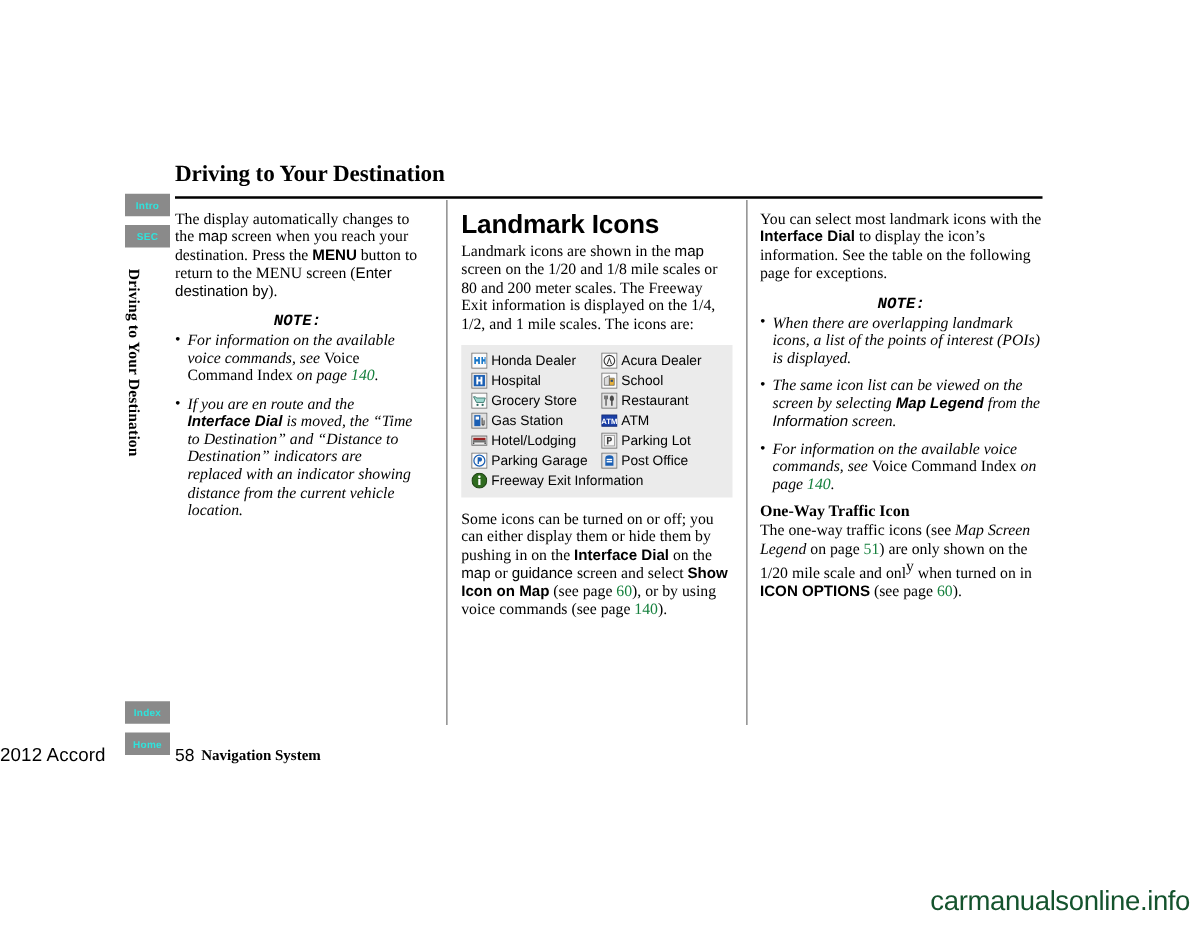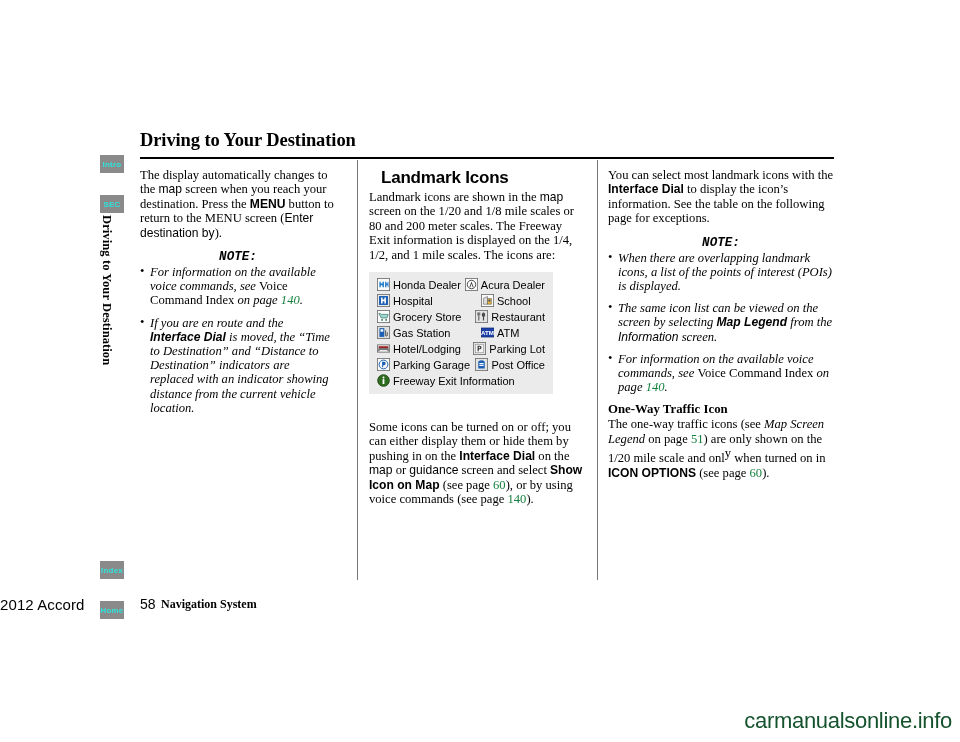--- a/index.html
+++ b/index.html
@@ -15,28 +15,28 @@
 
   .page {
     position:absolute;
     left:0; top:0;
     width:960px; height:742px;
   }
 
   
   .tab-strip { position:absolute; left:100px; top:155px; width:36px; }
   .tab-btn {
-    width:24px; height:18px;
+    width:36px; height:18px;
     background:#8a8a8a;
     color:#2fe3dc;
     font-family:"Liberation Sans", sans-serif;
     font-size:8px; font-weight:bold;
     display:flex; align-items:center; justify-content:center;
     letter-spacing:0.2px;
-    margin-bottom:22px;
+    margin-bottom:7px;
   }
   .tab-btn.sec { color:#2fe3dc; }
 
   .vert-title {
     position:absolute;
     left:100px; top:215px;
     width:18px;
     font-family:"Liberation Serif", serif;
     font-weight:bold;
     font-size:12.5px;
@@ -87,23 +87,23 @@
     line-height:14.4px;
     text-align:left;
   }
   .sans { font-family:"Liberation Sans", sans-serif; font-size:12.1px; }
   .sans-b { font-family:"Liberation Sans", sans-serif; font-weight:bold; font-size:12.1px; }
   .serif-i { font-style:italic; }
   .pg { color:#15803d; }
 
   h2.sect {
     font-family:"Liberation Sans", sans-serif;
-    font-size:17px;
-    font-weight:bold;
-    margin:0 0 2px 12px;
+    font-size:21px;
+    font-weight:bold;
+    margin:0 0 2px 0;
     letter-spacing:-0.2px;
   }
   h3.sub {
     font-family:"Liberation Serif", serif;
     font-size:12.8px;
     font-weight:bold;
     margin:0 0 0px 0;
   }
 
   .note-head {
@@ -126,22 +126,22 @@
   ul.bullets > li::before {
     content:"\2022";
     position:absolute; left:0; top:-1px;
     font-style:normal;
   }
 
   
   .legend {
     background:#ebebeb;
     padding:6px 8px 7px 8px;
-    margin:8px 0 26px 0;
-    width:184px;
+    margin:8px 0 10px 0;
+    width:217px;
   }
   .legend-row { display:flex; align-items:center; margin-bottom:3px; }
   .legend-cell {
     display:flex; align-items:center;
     width:104px;
   }
   .legend-cell.wide { width:auto; }
   .legend-label {
     font-family:"Liberation Sans", sans-serif;
     font-size:11px;

